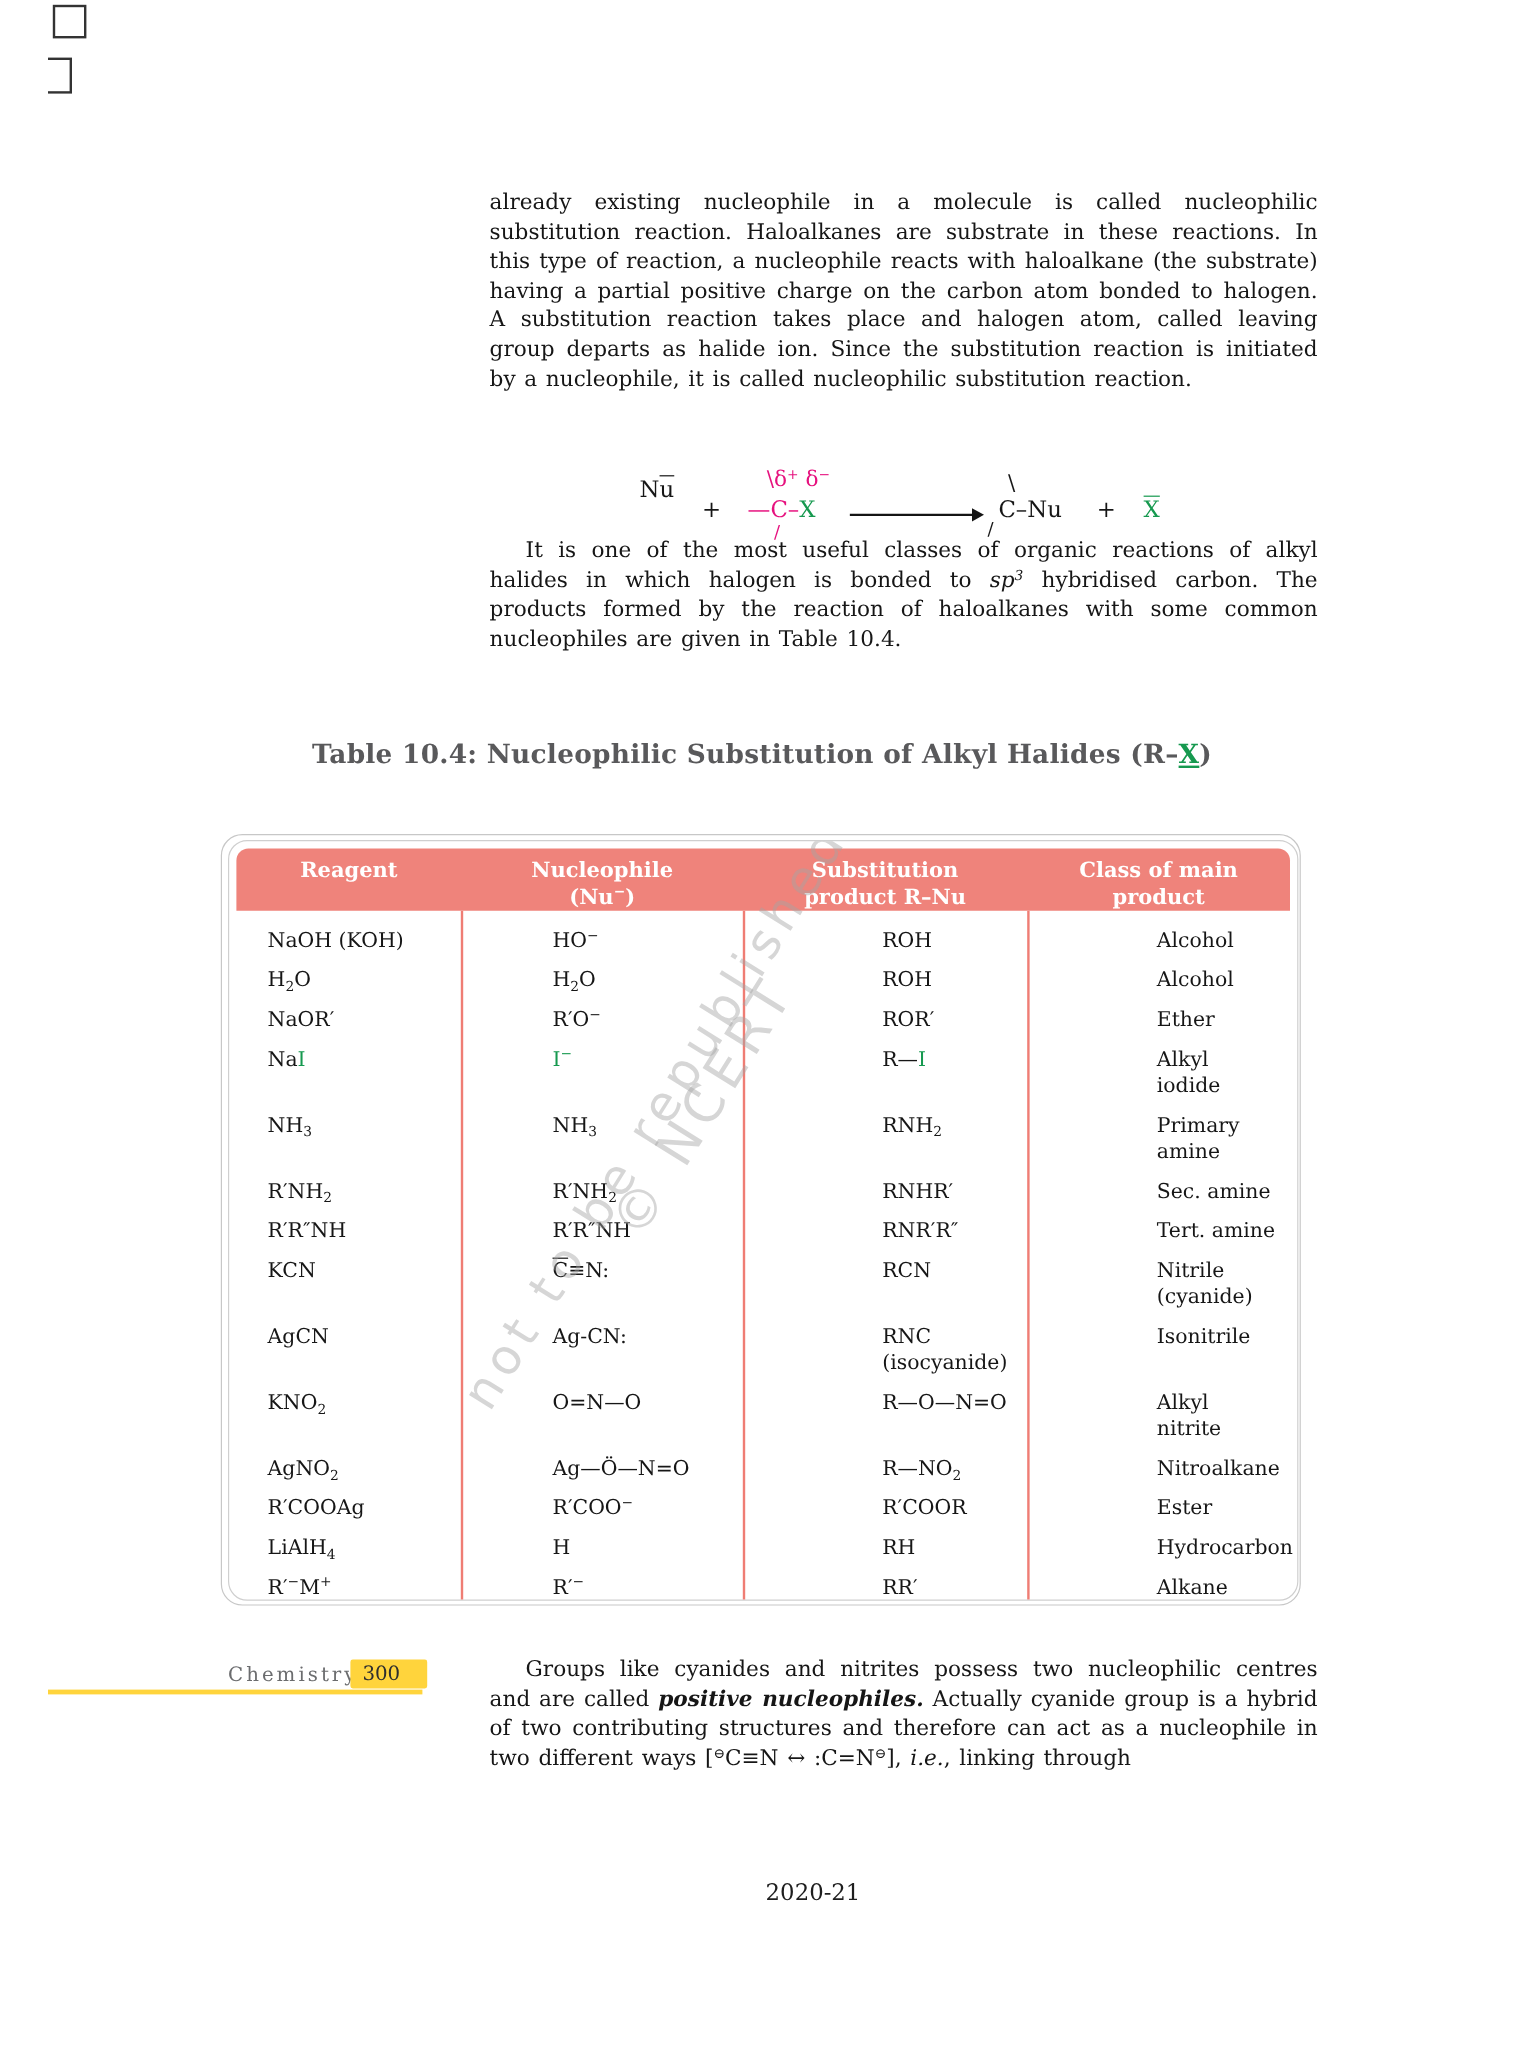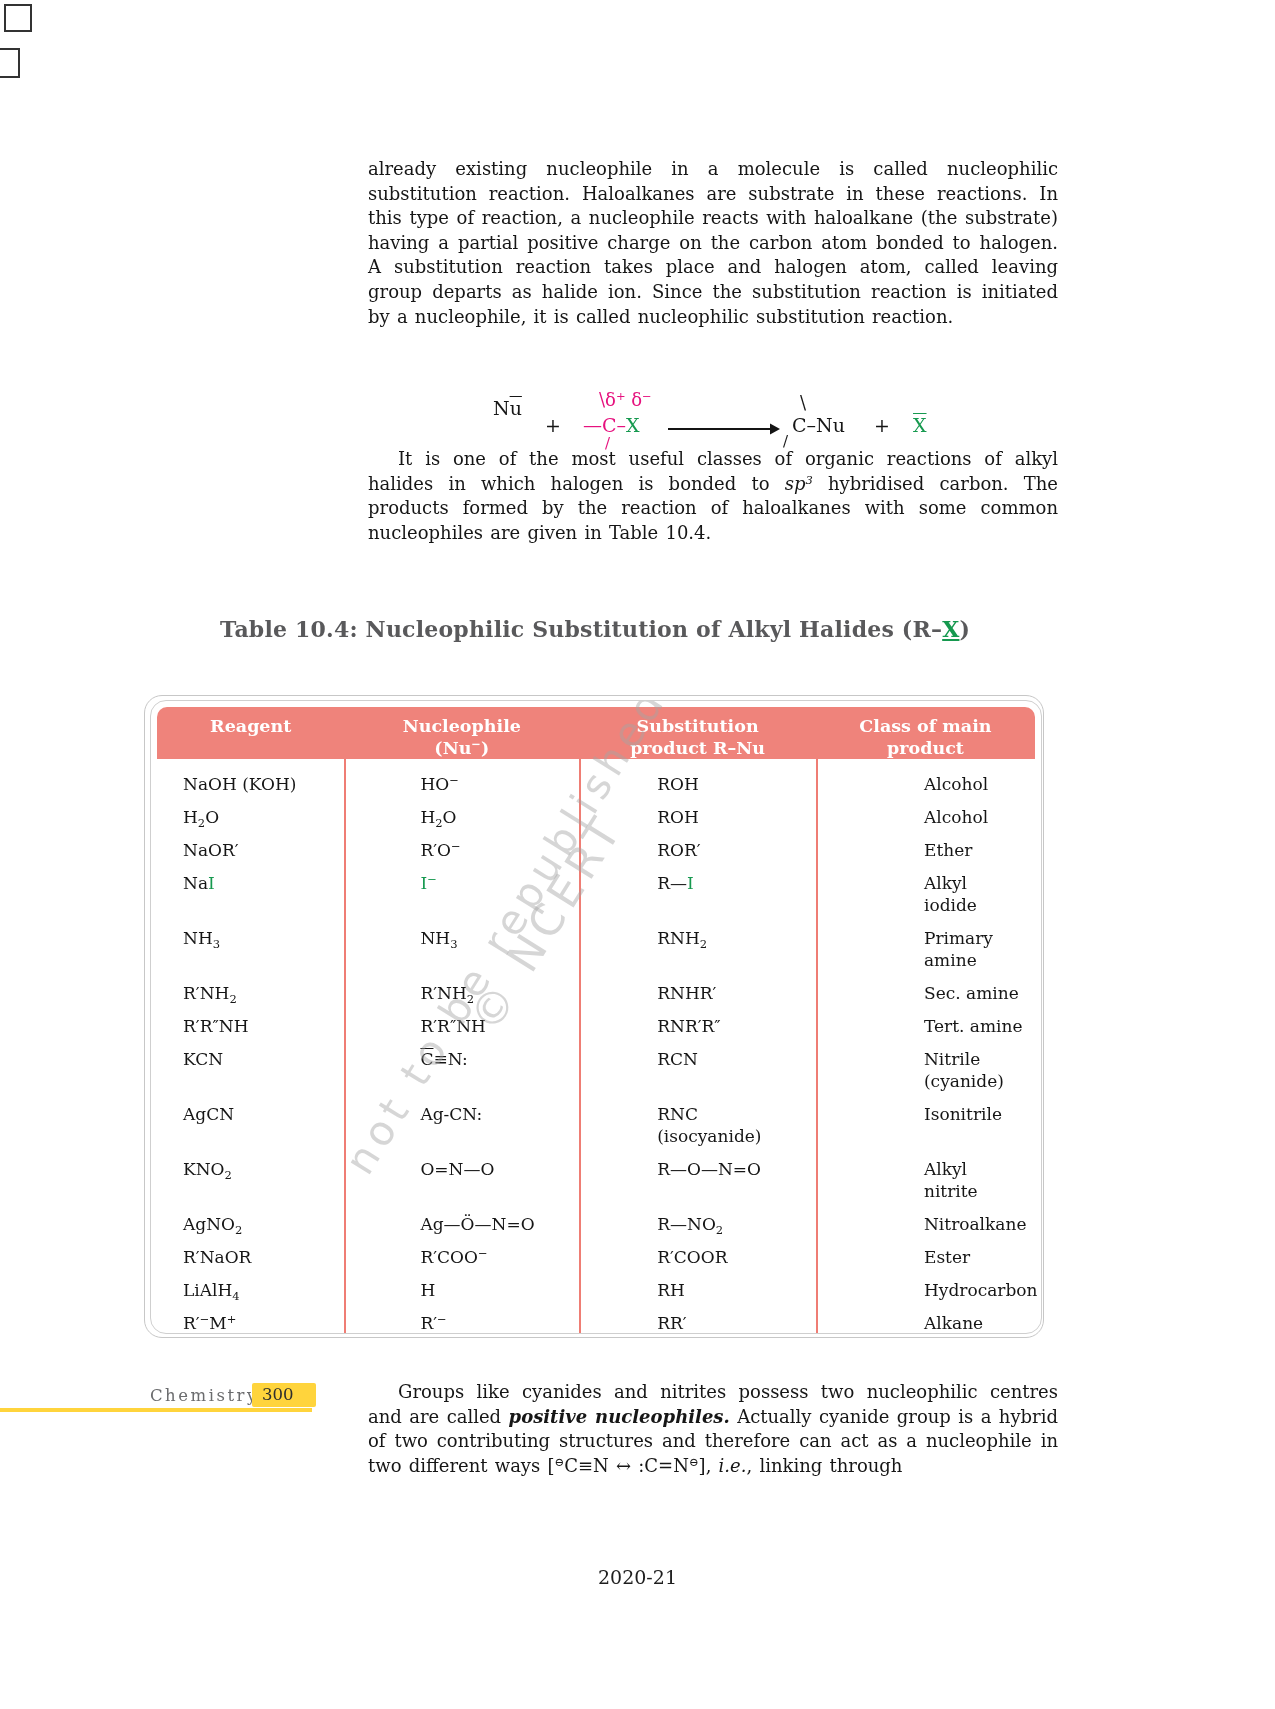--- a/index.html
+++ b/index.html
@@ -7,21 +7,21 @@
     --magenta:#e6117e;
     --salmon:#ef837b;
     --divider:#ef7d74;
     --titlegray:#59595b;
     --yellow:#ffd43c;
     --ink:#161616;
   }
   html,body{margin:0;padding:0;background:#fff;}
   #page{
     position:relative;width:1069px;height:1709px;background:#ffffff;
-    font-family:"DejaVu Serif", serif;color:var(--ink);overflow:hidden;
+    font-family:"DejaVu Serif", serif;color:var(--ink);overflow:hidden;margin-left:40px;
   }
   
   .g{color:var(--green);} .m{color:var(--magenta);}
   .ul{text-decoration:underline;} .ov{text-decoration:overline;}
   .it{font-style:italic;} .bi{font-style:italic;font-weight:bold;}
   sub,sup{font-size:11.5px;line-height:0;}
   sup{vertical-align:6px;} sub{vertical-align:-4px;}
 
   
   .mark{position:absolute;border:2.5px solid #333;background:#fff;}
@@ -83,21 +83,21 @@
   }
   .tbody{
     position:relative;flex:1;margin:0 6px;
     display:grid;grid-template-columns:21.35% 26.74% 26.97% 24.94%;
     grid-auto-rows:min-content;align-items:start;
     padding:8px 0 10px 0;font-size:17px;line-height:22px;
   }
   .cell{padding:5.5px 10px 5.5px 0;box-sizing:border-box;}
   .cell.c1{padding-left:26px;}
   .cell.c2{padding-left:76px;}
-  .cell.c3{padding-left:78px;}
+  .cell.c3{padding-left:116px;}
   .cell.c4{padding-left:108px;}
   .vline{position:absolute;top:0;bottom:4px;width:1.6px;background:var(--divider);}
   .vl1{left:21.35%;} .vl2{left:48.09%;} .vl3{left:75.06%;}
 
   
   .wm{
     position:absolute;font-family:"DejaVu Sans",sans-serif;color:rgba(165,165,165,.45);
     white-space:nowrap;pointer-events:none;letter-spacing:6px;
   }
   .wm1{left:330px;top:300px;font-size:44px;transform:rotate(-58deg);transform-origin:0 50%;}
@@ -203,21 +203,21 @@
         <div class="cell c3">RNC<br>(isocyanide)</div>
         <div class="cell c4">Isonitrile</div>
         <div class="cell c1">KNO<sub>2</sub></div>
         <div class="cell c2">O=N—O</div>
         <div class="cell c3">R—O—N=O</div>
         <div class="cell c4">Alkyl nitrite</div>
         <div class="cell c1">AgNO<sub>2</sub></div>
         <div class="cell c2">Ag—Ö—N=O</div>
         <div class="cell c3">R—NO<sub>2</sub></div>
         <div class="cell c4">Nitroalkane</div>
-        <div class="cell c1">R′NaOR</div>
+        <div class="cell c1">R′COOAg</div>
         <div class="cell c2">R′COO<sup>−</sup></div>
         <div class="cell c3">R′COOR</div>
         <div class="cell c4">Ester</div>
         <div class="cell c1">LiAlH<sub>4</sub></div>
         <div class="cell c2">H</div>
         <div class="cell c3">RH</div>
         <div class="cell c4">Hydrocarbon</div>
         <div class="cell c1">R′<sup>−</sup>M<sup>+</sup></div>
         <div class="cell c2">R′<sup>−</sup></div>
         <div class="cell c3">RR′</div>

